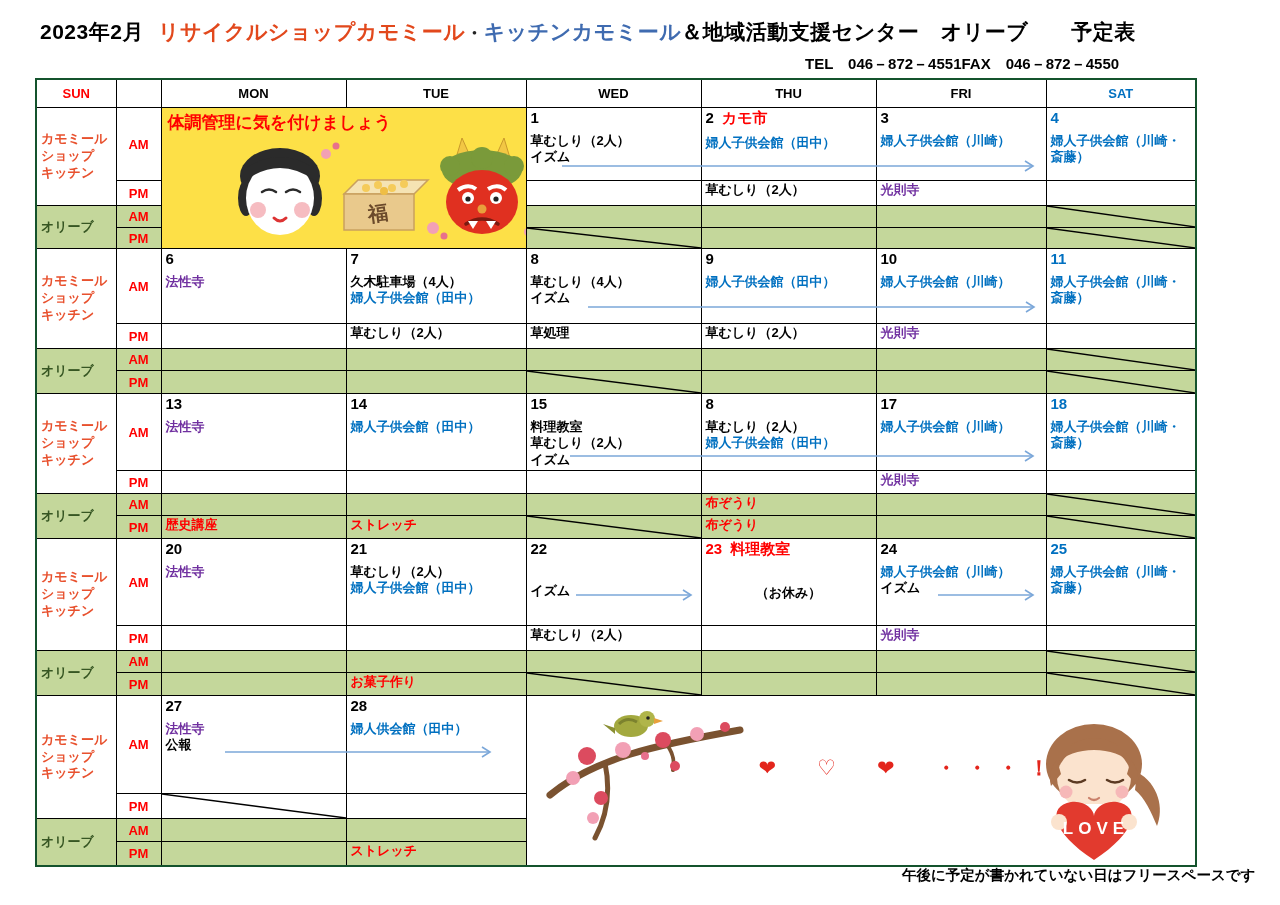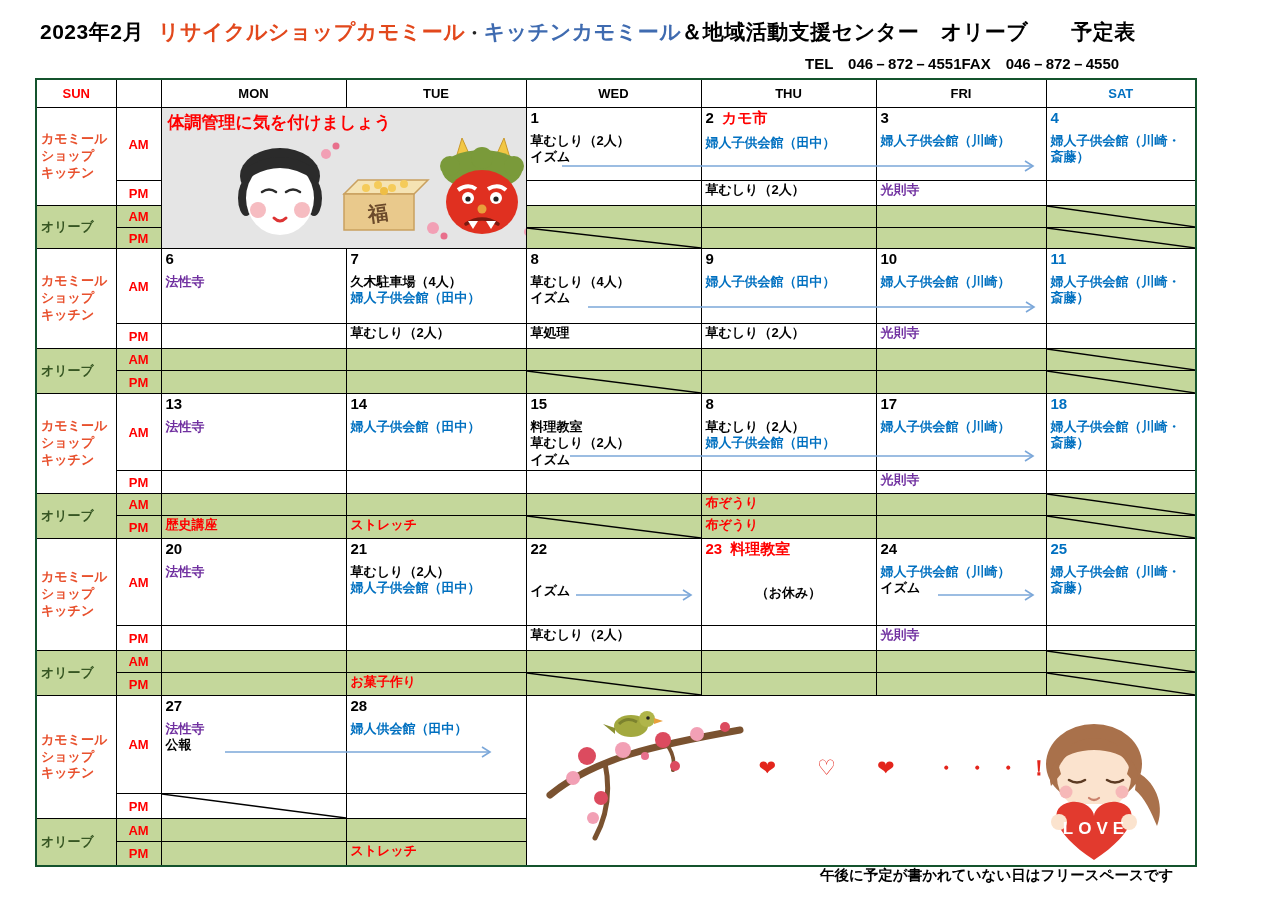--- a/index.html
+++ b/index.html
@@ -32,30 +32,30 @@
   .item{font-size:13px;line-height:1.25;color:#000;}
   .item.mt{margin-top:7px;}
   .item.mt-lg{margin-top:26px;}
   .item.center{text-align:center;}
   .blue{color:#0070C0;} .purple{color:#7030A0;} .red{color:#FF0000;}
   
   td.dg{position:relative;padding:0;}
   td.dg svg{position:absolute;left:0;top:0;width:100%;height:100%;display:block;}
   td.dg line{stroke:#000;stroke-width:1.4;vector-effect:non-scaling-stroke;}
   
-  .notice-cell{position:relative;background:#e5e5e5;padding:2px 6px;}
+  .notice-cell{position:relative;background:#fde047;padding:2px 6px;}
   .notice-txt{color:#FF0000;font-size:17px;margin:2px 0 0 2px;}
   .decor-cell{position:relative;background:#fff;padding:0;}
   .hearts{position:absolute;left:232px;top:58px;color:#E3251C;font-size:21px;letter-spacing:10px;white-space:nowrap;}
   
   .arrow{position:absolute;height:12px;}
   .arrow svg{display:block;}
   .arrow line,.arrow polyline{stroke:#7BA7D9;stroke-width:1.6;fill:none;}
   
-  .footer-note{position:absolute;left:820px;top:866px;font-size:14.5px;white-space:nowrap;}
+  .footer-note{position:absolute;left:902px;top:866px;font-size:14.5px;white-space:nowrap;}
 </style>
 </head>
 <body>
 
 <div id="stage">
 
   <div class="title">
     <span class="month">2023年2月</span><span class="shop">リサイクルショップカモミール</span><span class="sep">・</span><span class="kitchen">キッチンカモミール</span><span class="rest">＆地域活動支援センター　オリーブ　　予定表</span>
   </div>
 

